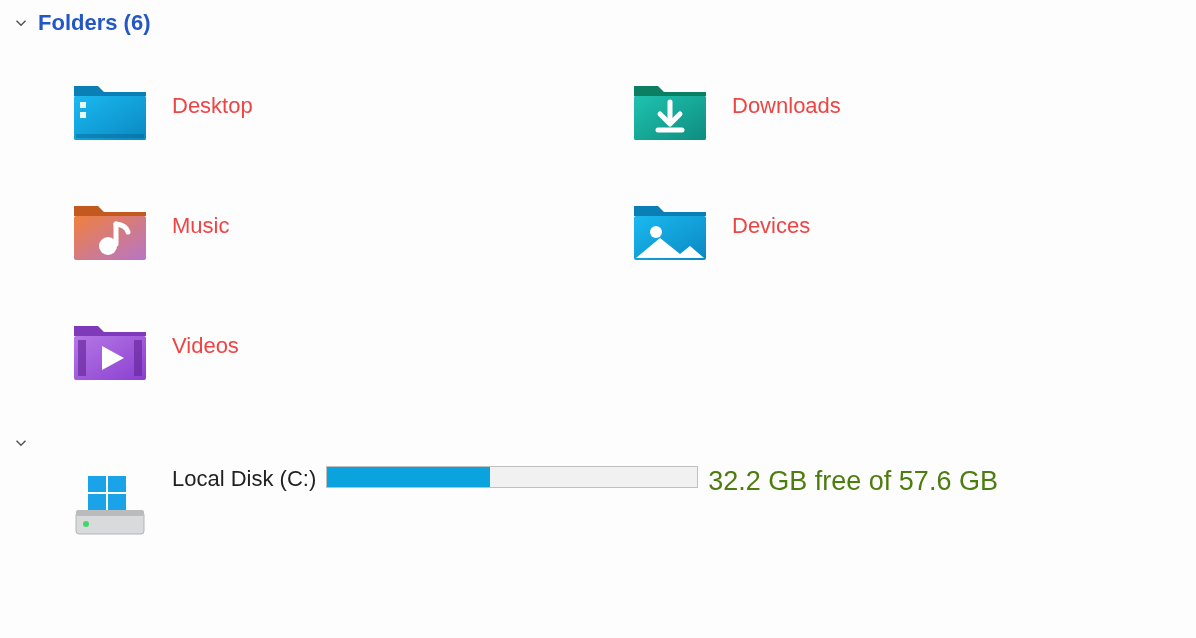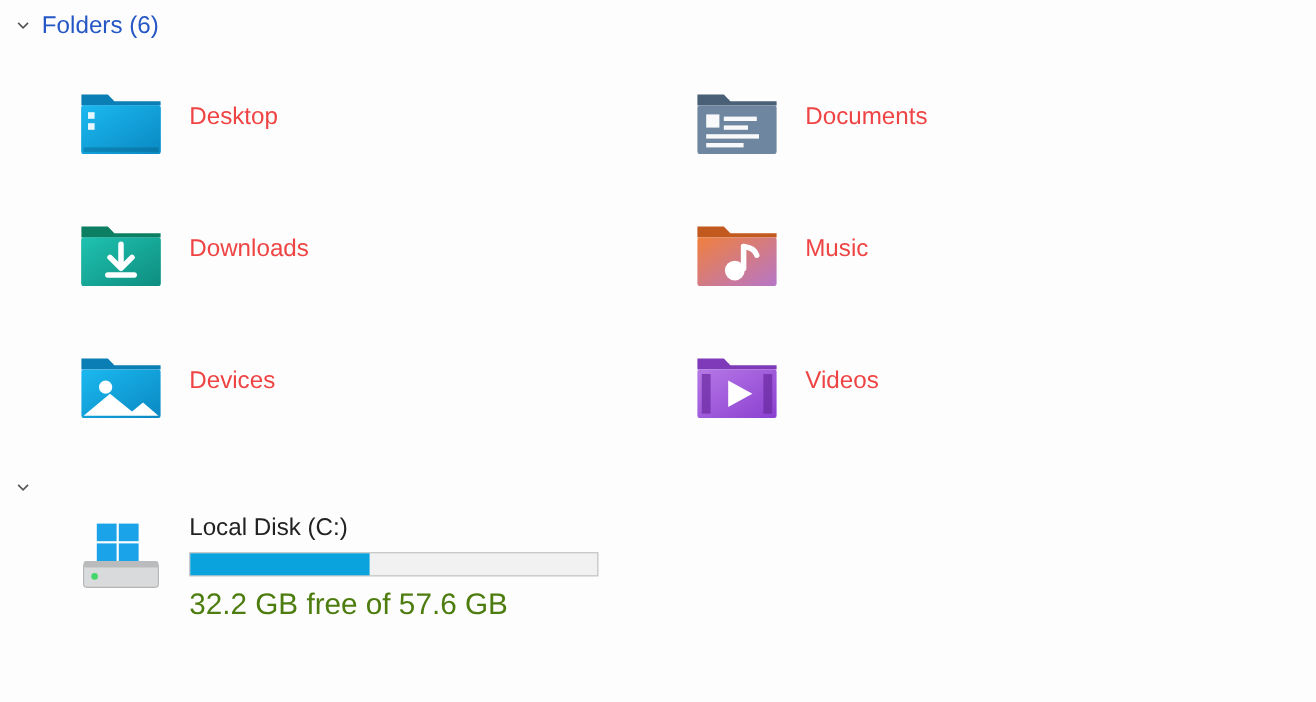--- a/index.html
+++ b/index.html
@@ -1,27 +1,27 @@
 <!DOCTYPE html>
 <html><head>
 <meta charset="utf-8">
 <style>
   html,body{margin:0;padding:0;width:1196px;height:638px;background:#fdfdfd;font-family:"Segoe UI",Arial,sans-serif;color:#1a1a1a;overflow:hidden}
   .section-header{display:flex;align-items:center;gap:8px;cursor:pointer;user-select:none;padding:10px 0 0 12px}
-  .section-header .title{color:#2457c5;font-size:22px;font-weight:400}
+  .section-header .title{color:#2457c5;font-size:22px;font-weight:700}
   .chev{width:18px;height:18px;display:inline-block}
   .chev svg{stroke:#555;stroke-width:2;fill:none}
   .folders-grid{display:grid;grid-template-columns:repeat(2,560px);grid-auto-rows:120px;column-gap:0;row-gap:0;padding:10px 0 18px 70px}
   .folder-item{display:flex;align-items:center;gap:22px;cursor:pointer}
   .folder-label{font-size:22px;color:#ef4444}
   .icon{width:80px;height:76px;display:flex;align-items:flex-end;justify-content:center}
   .drives-grid{display:flex;gap:40px;padding:14px 0 0 70px}
   .drive-item{display:flex;gap:22px;align-items:flex-start;cursor:pointer}
   .drive-icon{width:80px;height:76px;display:flex;align-items:center;justify-content:center}
-  .drive-body{display:flex;flex-direction:column;gap:10px}
+  .drive-body{display:flex;flex-direction:row;gap:10px}
   .drive-title{font-size:22px;color:#222}
   .drive-bar{width:370px;height:20px;border:1px solid #bfbfbf;background:#f1f1f1;position:relative}
   .drive-bar .fill{position:absolute;left:0;top:0;bottom:0;background:#0aa3dd}
   .drive-status{font-size:27px;color:#4d7c0f}
 </style>
 </head>
 <body>
 
 <div class="section-header">
   <span class="chev">
@@ -50,34 +50,20 @@
             <linearGradient id="gd" x1="0" y1="0" x2="1" y2="1">
               <stop offset="0" stop-color="#1bb9f0"></stop>
               <stop offset="1" stop-color="#0a88c2"></stop>
             </linearGradient>
           </defs>
       </svg>
     </span>
     <span class="folder-label">Desktop</span>
   </div>
 
-  <div class="folder-item">
-    <span class="icon">
-      <svg viewBox="0 0 80 76" width="80" height="76">
-        <path d="M4 18 h24 l6 6 h42 v4 H4 z" fill="#4a6077"></path>
-        <rect x="4" y="28" width="72" height="44" rx="2" fill="#6e86a0"></rect>
-        <rect x="12" y="36" width="12" height="12" fill="#ffffff" opacity="0.95"></rect>
-        <rect x="28" y="38" width="30" height="4" fill="#ffffff" opacity="0.95"></rect>
-        <rect x="28" y="46" width="22" height="4" fill="#ffffff" opacity="0.95"></rect>
-        <rect x="12" y="54" width="48" height="4" fill="#ffffff" opacity="0.95"></rect>
-        <rect x="12" y="62" width="34" height="4" fill="#ffffff" opacity="0.95"></rect>
-      </svg>
-    </span>
-    <span class="folder-label">Documents</span>
-  </div>
 
   <div class="folder-item">
     <span class="icon">
       <svg viewBox="0 0 80 76" width="80" height="76">
         <path d="M4 18 h24 l6 6 h42 v4 H4 z" fill="#0c7f63"></path>
         <rect x="4" y="28" width="72" height="44" rx="2" fill="#16a89a"></rect>
         <rect x="4" y="28" width="72" height="44" rx="2" fill="url(#gdn)"></rect>
         <path d="M40 34 v18 M30 46 l10 10 l10 -10 M28 62 h24" stroke="#ffffff" stroke-width="5" fill="none" stroke-linecap="round" stroke-linejoin="round"></path>
         <defs>
             <linearGradient id="gdn" x1="0" y1="0" x2="1" y2="1">

